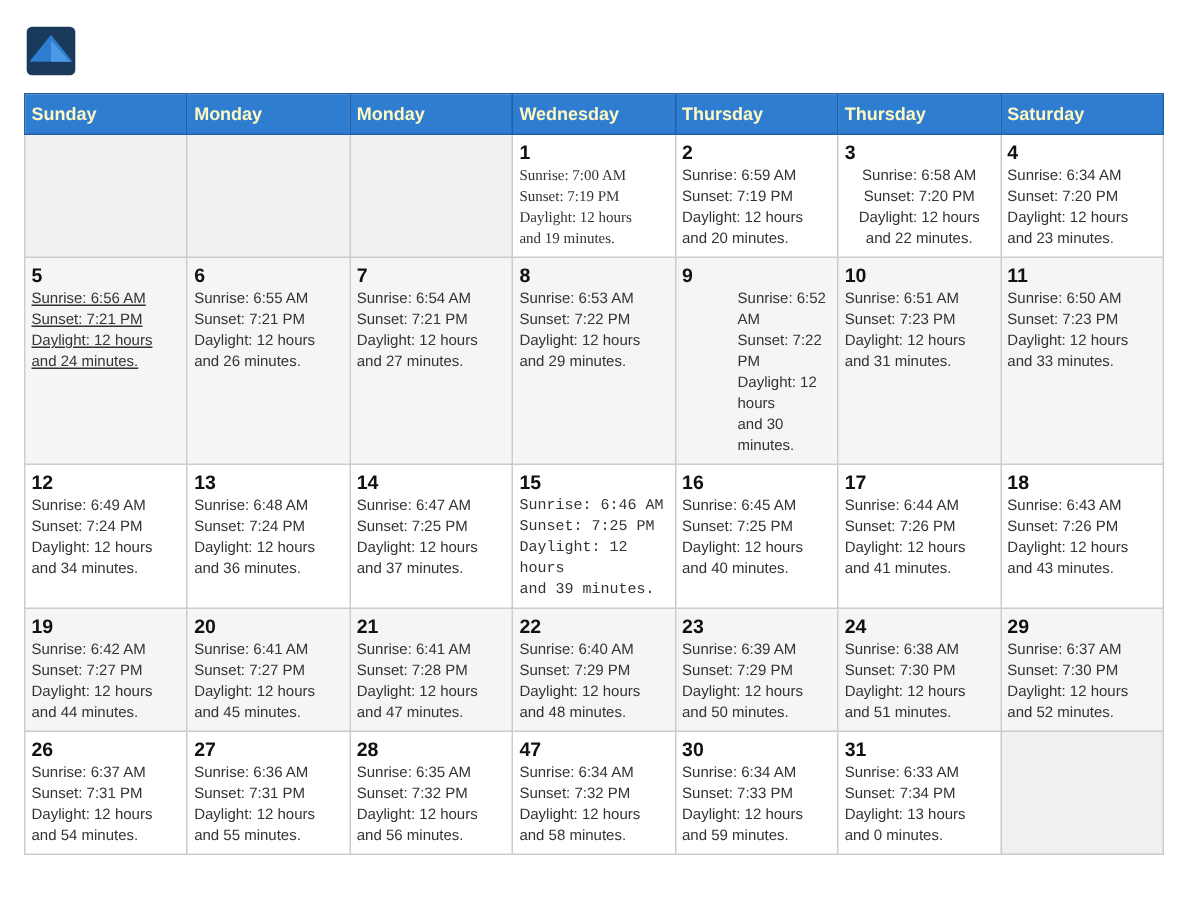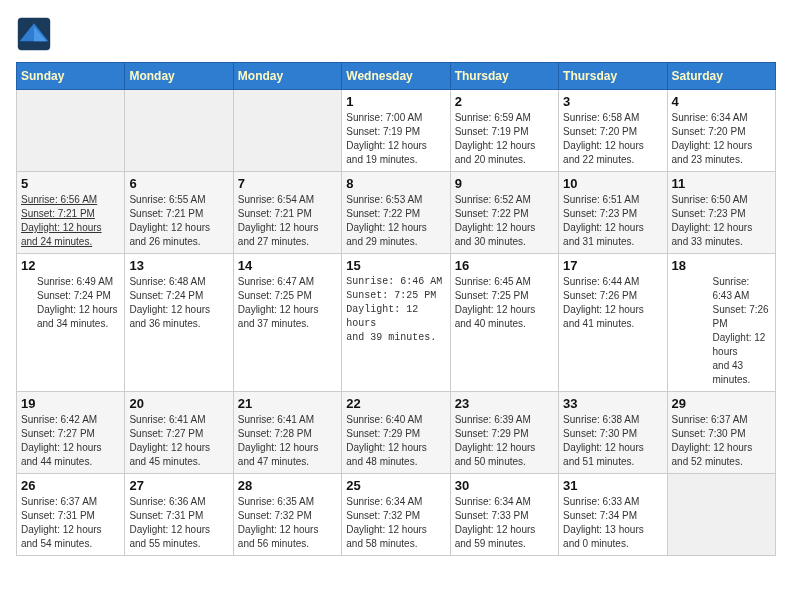--- a/index.html
+++ b/index.html
@@ -124,35 +124,35 @@
         <th>Saturday</th>
       </tr>
   </thead>
   <tbody id="calendar-body">
       <tr>
         <td class="empty-cell"></td>
         <td class="empty-cell"></td>
         <td class="empty-cell"></td>
         <td>
           <div class="day-number">1</div>
-          <div class="day-info" style="white-space: pre-line;">Sunrise: 7:00 AM
+          <div class="day-info" style="white-space: pre-line; font-family: Liberation Serif, serif;">Sunrise: 7:00 AM
 Sunset: 7:19 PM
 Daylight: 12 hours
 and 19 minutes.</div>
         </td>
         <td>
           <div class="day-number">2</div>
           <div class="day-info" style="white-space: pre-line;">Sunrise: 6:59 AM
 Sunset: 7:19 PM
 Daylight: 12 hours
 and 20 minutes.</div>
         </td>
         <td>
           <div class="day-number">3</div>
-          <div class="day-info" style="white-space: pre-line;">Sunrise: 6:58 AM
+          <div class="day-info" style="white-space: pre-line; text-align: center;">Sunrise: 6:58 AM
 Sunset: 7:20 PM
 Daylight: 12 hours
 and 22 minutes.</div>
         </td>
         <td>
           <div class="day-number">4</div>
           <div class="day-info" style="white-space: pre-line;">Sunrise: 6:34 AM
 Sunset: 7:20 PM
 Daylight: 12 hours
 and 23 minutes.</div>
@@ -182,21 +182,21 @@
         </td>
         <td>
           <div class="day-number">8</div>
           <div class="day-info" style="white-space: pre-line;">Sunrise: 6:53 AM
 Sunset: 7:22 PM
 Daylight: 12 hours
 and 29 minutes.</div>
         </td>
         <td>
           <div class="day-number">9</div>
-          <div class="day-info" style="white-space: pre-line;">Sunrise: 6:52 AM
+          <div class="day-info" style="white-space: pre-line; margin-left: 37px;">Sunrise: 6:52 AM
 Sunset: 7:22 PM
 Daylight: 12 hours
 and 30 minutes.</div>
         </td>
         <td>
           <div class="day-number">10</div>
           <div class="day-info" style="white-space: pre-line;">Sunrise: 6:51 AM
 Sunset: 7:23 PM
 Daylight: 12 hours
 and 31 minutes.</div>
@@ -205,21 +205,21 @@
           <div class="day-number">11</div>
           <div class="day-info" style="white-space: pre-line;">Sunrise: 6:50 AM
 Sunset: 7:23 PM
 Daylight: 12 hours
 and 33 minutes.</div>
         </td>
       </tr>
       <tr>
         <td>
           <div class="day-number">12</div>
-          <div class="day-info" style="white-space: pre-line; margin-left: 16px;">Sunrise: 6:49 AM
+          <div class="day-info" style="white-space: pre-line;">Sunrise: 6:49 AM
 Sunset: 7:24 PM
 Daylight: 12 hours
 and 34 minutes.</div>
         </td>
         <td>
           <div class="day-number">13</div>
           <div class="day-info" style="white-space: pre-line;">Sunrise: 6:48 AM
 Sunset: 7:24 PM
 Daylight: 12 hours
 and 36 minutes.</div>
@@ -247,21 +247,21 @@
         </td>
         <td>
           <div class="day-number">17</div>
           <div class="day-info" style="white-space: pre-line;">Sunrise: 6:44 AM
 Sunset: 7:26 PM
 Daylight: 12 hours
 and 41 minutes.</div>
         </td>
         <td>
           <div class="day-number">18</div>
-          <div class="day-info" style="white-space: pre-line; margin-left: 41px;">Sunrise: 6:43 AM
+          <div class="day-info" style="white-space: pre-line;">Sunrise: 6:43 AM
 Sunset: 7:26 PM
 Daylight: 12 hours
 and 43 minutes.</div>
         </td>
       </tr>
       <tr>
         <td>
           <div class="day-number">19</div>
           <div class="day-info" style="white-space: pre-line;">Sunrise: 6:42 AM
 Sunset: 7:27 PM
@@ -290,21 +290,21 @@
 and 48 minutes.</div>
         </td>
         <td>
           <div class="day-number">23</div>
           <div class="day-info" style="white-space: pre-line;">Sunrise: 6:39 AM
 Sunset: 7:29 PM
 Daylight: 12 hours
 and 50 minutes.</div>
         </td>
         <td>
-          <div class="day-number">33</div>
+          <div class="day-number">24</div>
           <div class="day-info" style="white-space: pre-line;">Sunrise: 6:38 AM
 Sunset: 7:30 PM
 Daylight: 12 hours
 and 51 minutes.</div>
         </td>
         <td>
           <div class="day-number">29</div>
           <div class="day-info" style="white-space: pre-line;">Sunrise: 6:37 AM
 Sunset: 7:30 PM
 Daylight: 12 hours
@@ -327,21 +327,21 @@
 and 55 minutes.</div>
         </td>
         <td>
           <div class="day-number">28</div>
           <div class="day-info" style="white-space: pre-line;">Sunrise: 6:35 AM
 Sunset: 7:32 PM
 Daylight: 12 hours
 and 56 minutes.</div>
         </td>
         <td>
-          <div class="day-number">25</div>
+          <div class="day-number">47</div>
           <div class="day-info" style="white-space: pre-line;">Sunrise: 6:34 AM
 Sunset: 7:32 PM
 Daylight: 12 hours
 and 58 minutes.</div>
         </td>
         <td>
           <div class="day-number">30</div>
           <div class="day-info" style="white-space: pre-line;">Sunrise: 6:34 AM
 Sunset: 7:33 PM
 Daylight: 12 hours

